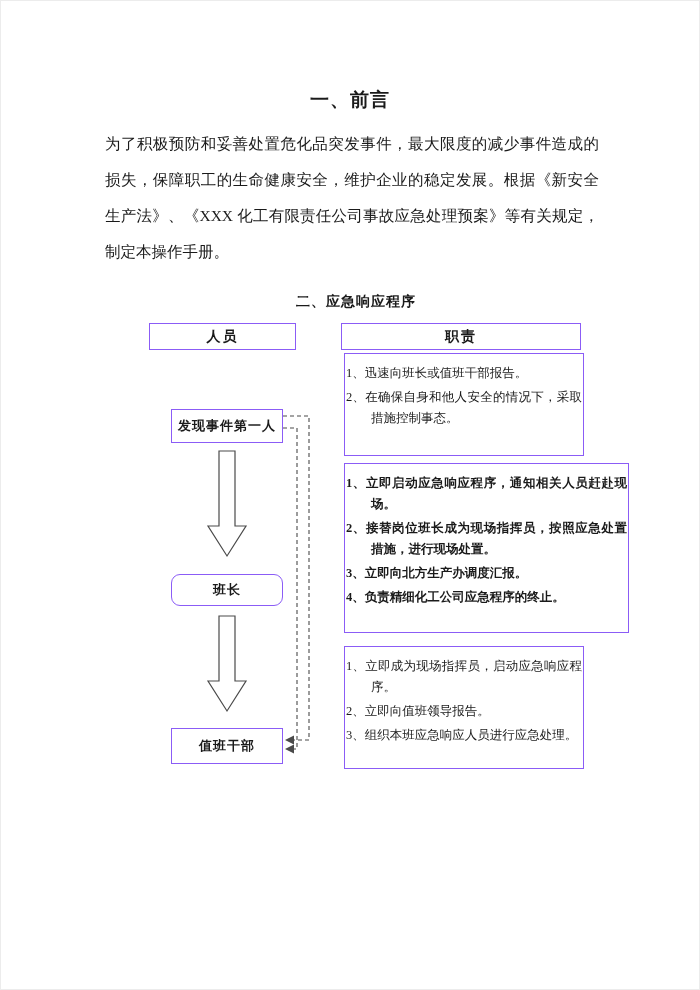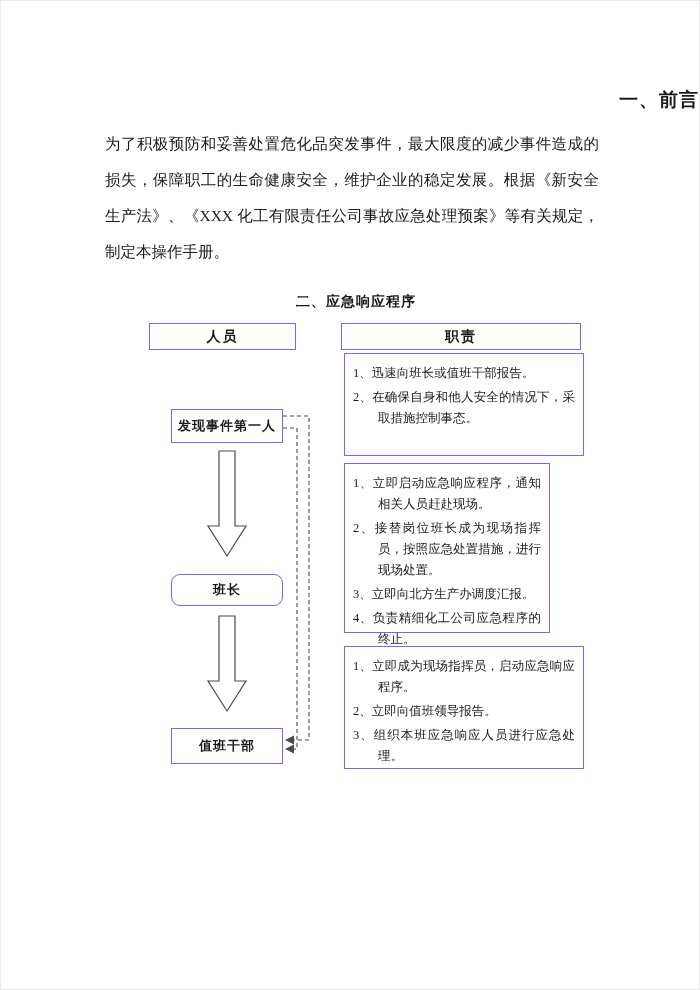--- a/index.html
+++ b/index.html
@@ -9,21 +9,21 @@
     margin:0 auto;
     background:#ffffff;
     border:1px solid #ececec;
     box-sizing:border-box;
     font-family:"Liberation Serif","DejaVu Serif",serif;
     color:#1a1a1a;
     overflow:hidden;
   }
   .title1 {
     position:absolute; top:86px; left:0; width:100%;
-    margin:0; text-align:right;
+    margin:0; text-align:center;
     font-size:19px; font-weight:700; letter-spacing:1px;font-family:Liberation Mono, monospace;
   }
   .body-para {
     position:absolute; top:125px; left:104px; width:494px;
     margin:0; font-size:15.5px; line-height:36px;
     text-align:justify; text-justify:inter-ideograph;
   }
   .title2 {
     position:absolute; top:286px; left:0; width:100%;
     margin:6px; text-align:center;
@@ -43,23 +43,23 @@
   }
   .person-header { left:148px; top:7px;  width:147px; height:27px; }
   .duty-header   { left:340px; top:7px;  width:240px; height:27px; }
   .role-box {
     display:flex; align-items:center; justify-content:center;
     font-size:13px; font-weight:600; letter-spacing:1px;
   }
   .role-0 { left:170px; top:93px;  width:112px; height:34px; }
   .role-1 { left:170px; top:258px; width:112px; height:32px;border-radius:9px; }
   .role-2 { left:170px; top:412px; width:112px; height:36px; }
-  .duty-box { padding:6px 8px; font-size:12.5px; line-height:21px; }
+  .duty-box { padding:6px 1px; font-size:12.5px; line-height:21px; }
   .duty-0 { left:343px; top:37px;  width:240px; height:103px; }
-  .duty-1 { left:343px; top:147px; width:206px; height:170px; }
+  .duty-1 { left:343px; top:147px; width:285px; height:170px;font-weight:bold; }
   .duty-2 { left:343px; top:330px; width:240px; height:123px; }
   .duty-item {
     margin:3px 0; padding-left:25px; text-indent:-25px;
     text-align:justify;
   }
 </style>
 </head>
 <body>
 
 <div class="page">

